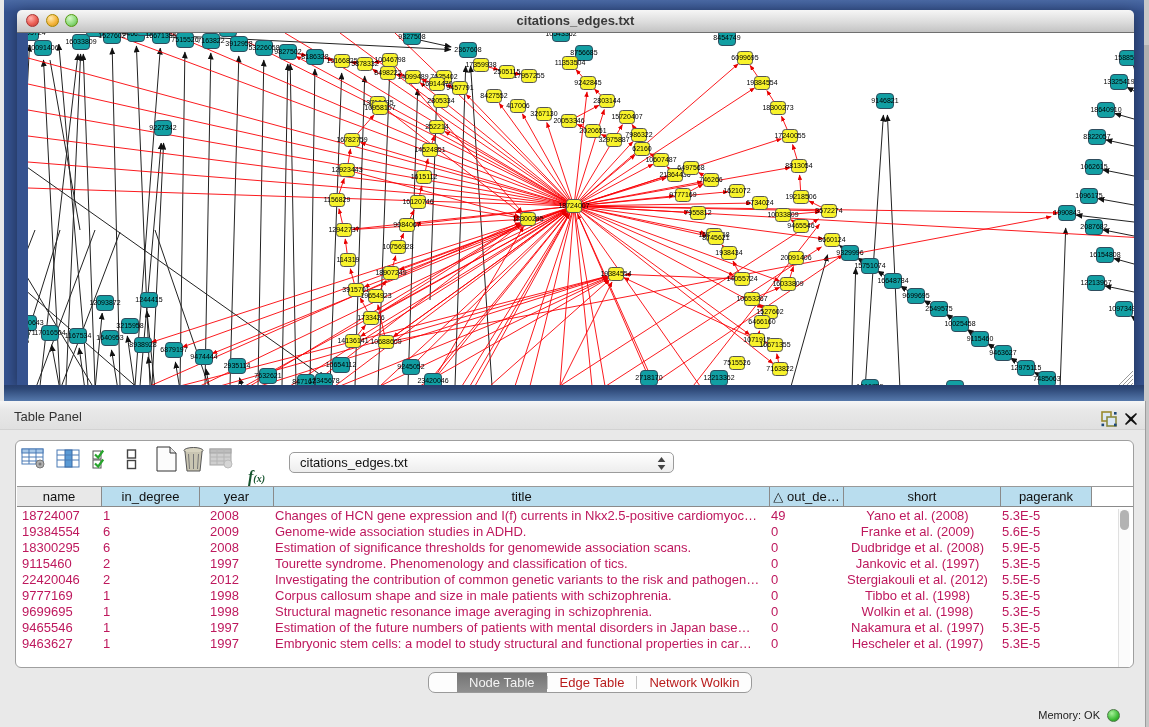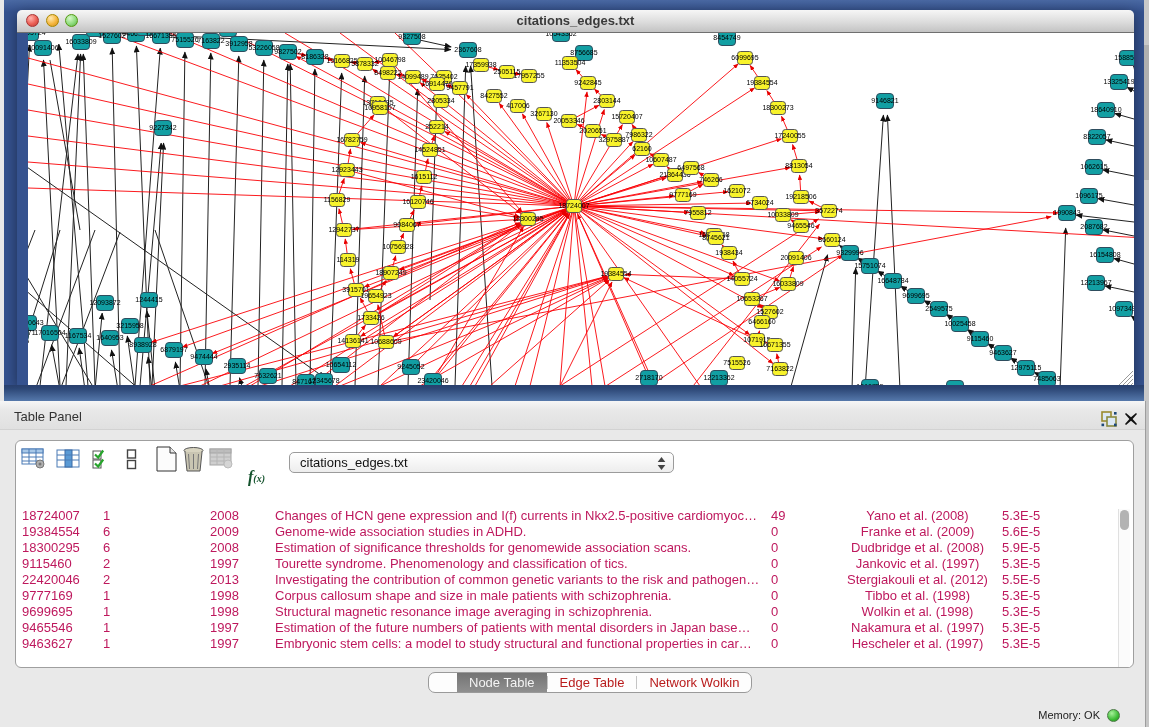--- a/index.html
+++ b/index.html
@@ -649,26 +649,36 @@
       <path d="M1,9 h21 M1,13 h21 M8,1 v16 M15,1 v16" stroke="#b5b5b5" fill="none"></path>
       <circle cx="19" cy="16" r="4" fill="#d5d5d5" stroke="#bbb"></circle>
     </svg>
     <div class="ticon" style="left:232px;top:27px;font-family:'Liberation Serif',serif;font-style:italic;font-weight:bold;font-size:16px;color:#14532d;">f<span style="font-size:10px;">(x)</span></div>
     <div id="combo">citations_edges.txt
       <svg style="position:absolute;right:7px;top:4px" width="9" height="13" viewBox="0 0 9 13">
         <path d="M4.5,0 L8.3,5 H0.7 z" fill="#444"></path>
             <path d="M4.5,13 L8.3,8 H0.7 z" fill="#444"></path>
       </svg>
     </div>
+    <div id="thead">
+      <div class="h0">name</div>
+          <div class="h1">in_degree</div>
+          <div class="h2">year</div>
+      <div class="h3">title</div>
+          <div class="h4">△ out_de…</div>
+          <div class="h5">short</div>
+      <div class="h6">pagerank</div>
+          <div class="h7"></div>
+    </div>
     <div id="tbody">
 <div class="tr"><div class="c0">18724007</div><div class="c1">1</div><div class="c2">2008</div><div class="c3">Changes of HCN gene expression and I(f) currents in Nkx2.5-positive cardiomyoc…</div><div class="c4">49</div><div class="c5">Yano et al. (2008)</div><div class="c6">5.3E-5</div></div>
 <div class="tr"><div class="c0">19384554</div><div class="c1">6</div><div class="c2">2009</div><div class="c3">Genome-wide association studies in ADHD.</div><div class="c4">0</div><div class="c5">Franke et al. (2009)</div><div class="c6">5.6E-5</div></div>
 <div class="tr"><div class="c0">18300295</div><div class="c1">6</div><div class="c2">2008</div><div class="c3">Estimation of significance thresholds for genomewide association scans.</div><div class="c4">0</div><div class="c5">Dudbridge et al. (2008)</div><div class="c6">5.9E-5</div></div>
 <div class="tr"><div class="c0">9115460</div><div class="c1">2</div><div class="c2">1997</div><div class="c3">Tourette syndrome. Phenomenology and classification of tics.</div><div class="c4">0</div><div class="c5">Jankovic et al. (1997)</div><div class="c6">5.3E-5</div></div>
-<div class="tr"><div class="c0">22420046</div><div class="c1">2</div><div class="c2">2013</div><div class="c3">Investigating the contribution of common genetic variants to the risk and pathogen…</div><div class="c4">0</div><div class="c5">Stergiakouli et al. (2012)</div><div class="c6">5.5E-5</div></div>
+<div class="tr"><div class="c0">22420046</div><div class="c1">2</div><div class="c2">2012</div><div class="c3">Investigating the contribution of common genetic variants to the risk and pathogen…</div><div class="c4">0</div><div class="c5">Stergiakouli et al. (2012)</div><div class="c6">5.5E-5</div></div>
 <div class="tr"><div class="c0">9777169</div><div class="c1">1</div><div class="c2">1998</div><div class="c3">Corpus callosum shape and size in male patients with schizophrenia.</div><div class="c4">0</div><div class="c5">Tibbo et al. (1998)</div><div class="c6">5.3E-5</div></div>
 <div class="tr"><div class="c0">9699695</div><div class="c1">1</div><div class="c2">1998</div><div class="c3">Structural magnetic resonance image averaging in schizophrenia.</div><div class="c4">0</div><div class="c5">Wolkin et al. (1998)</div><div class="c6">5.3E-5</div></div>
 <div class="tr"><div class="c0">9465546</div><div class="c1">1</div><div class="c2">1997</div><div class="c3">Estimation of the future numbers of patients with mental disorders in Japan base…</div><div class="c4">0</div><div class="c5">Nakamura et al. (1997)</div><div class="c6">5.3E-5</div></div>
 <div class="tr"><div class="c0">9463627</div><div class="c1">1</div><div class="c2">1997</div><div class="c3">Embryonic stem cells: a model to study structural and functional properties in car…</div><div class="c4">0</div><div class="c5">Hescheler et al. (1997)</div><div class="c6">5.3E-5</div></div>
     </div>
     <div id="vscroll">
           <div id="vthumb"></div>
         </div>
   </div>
   <div id="tabs">

